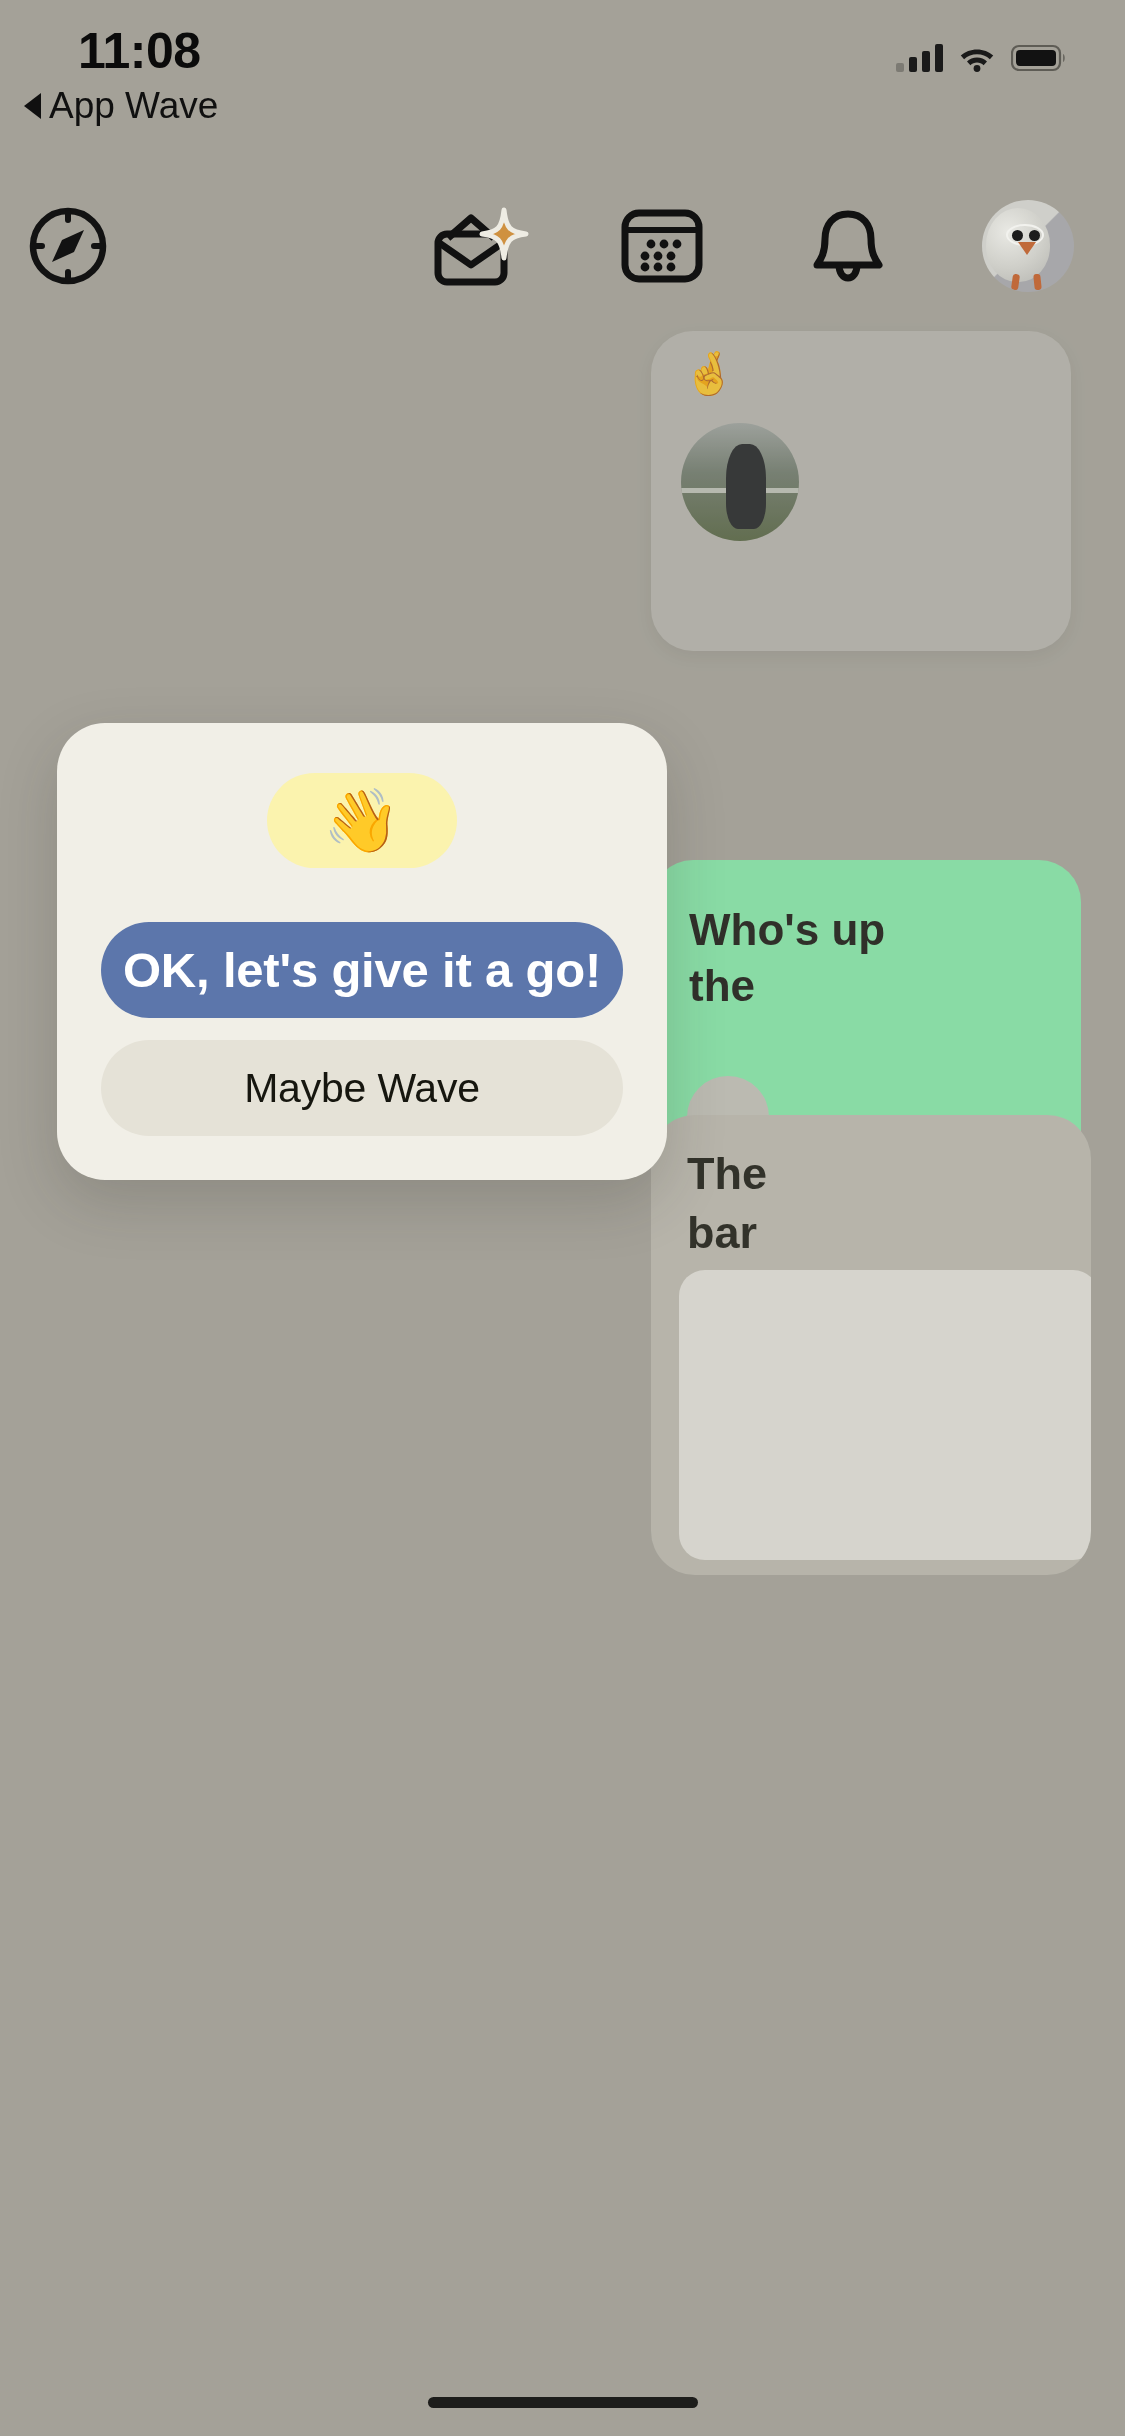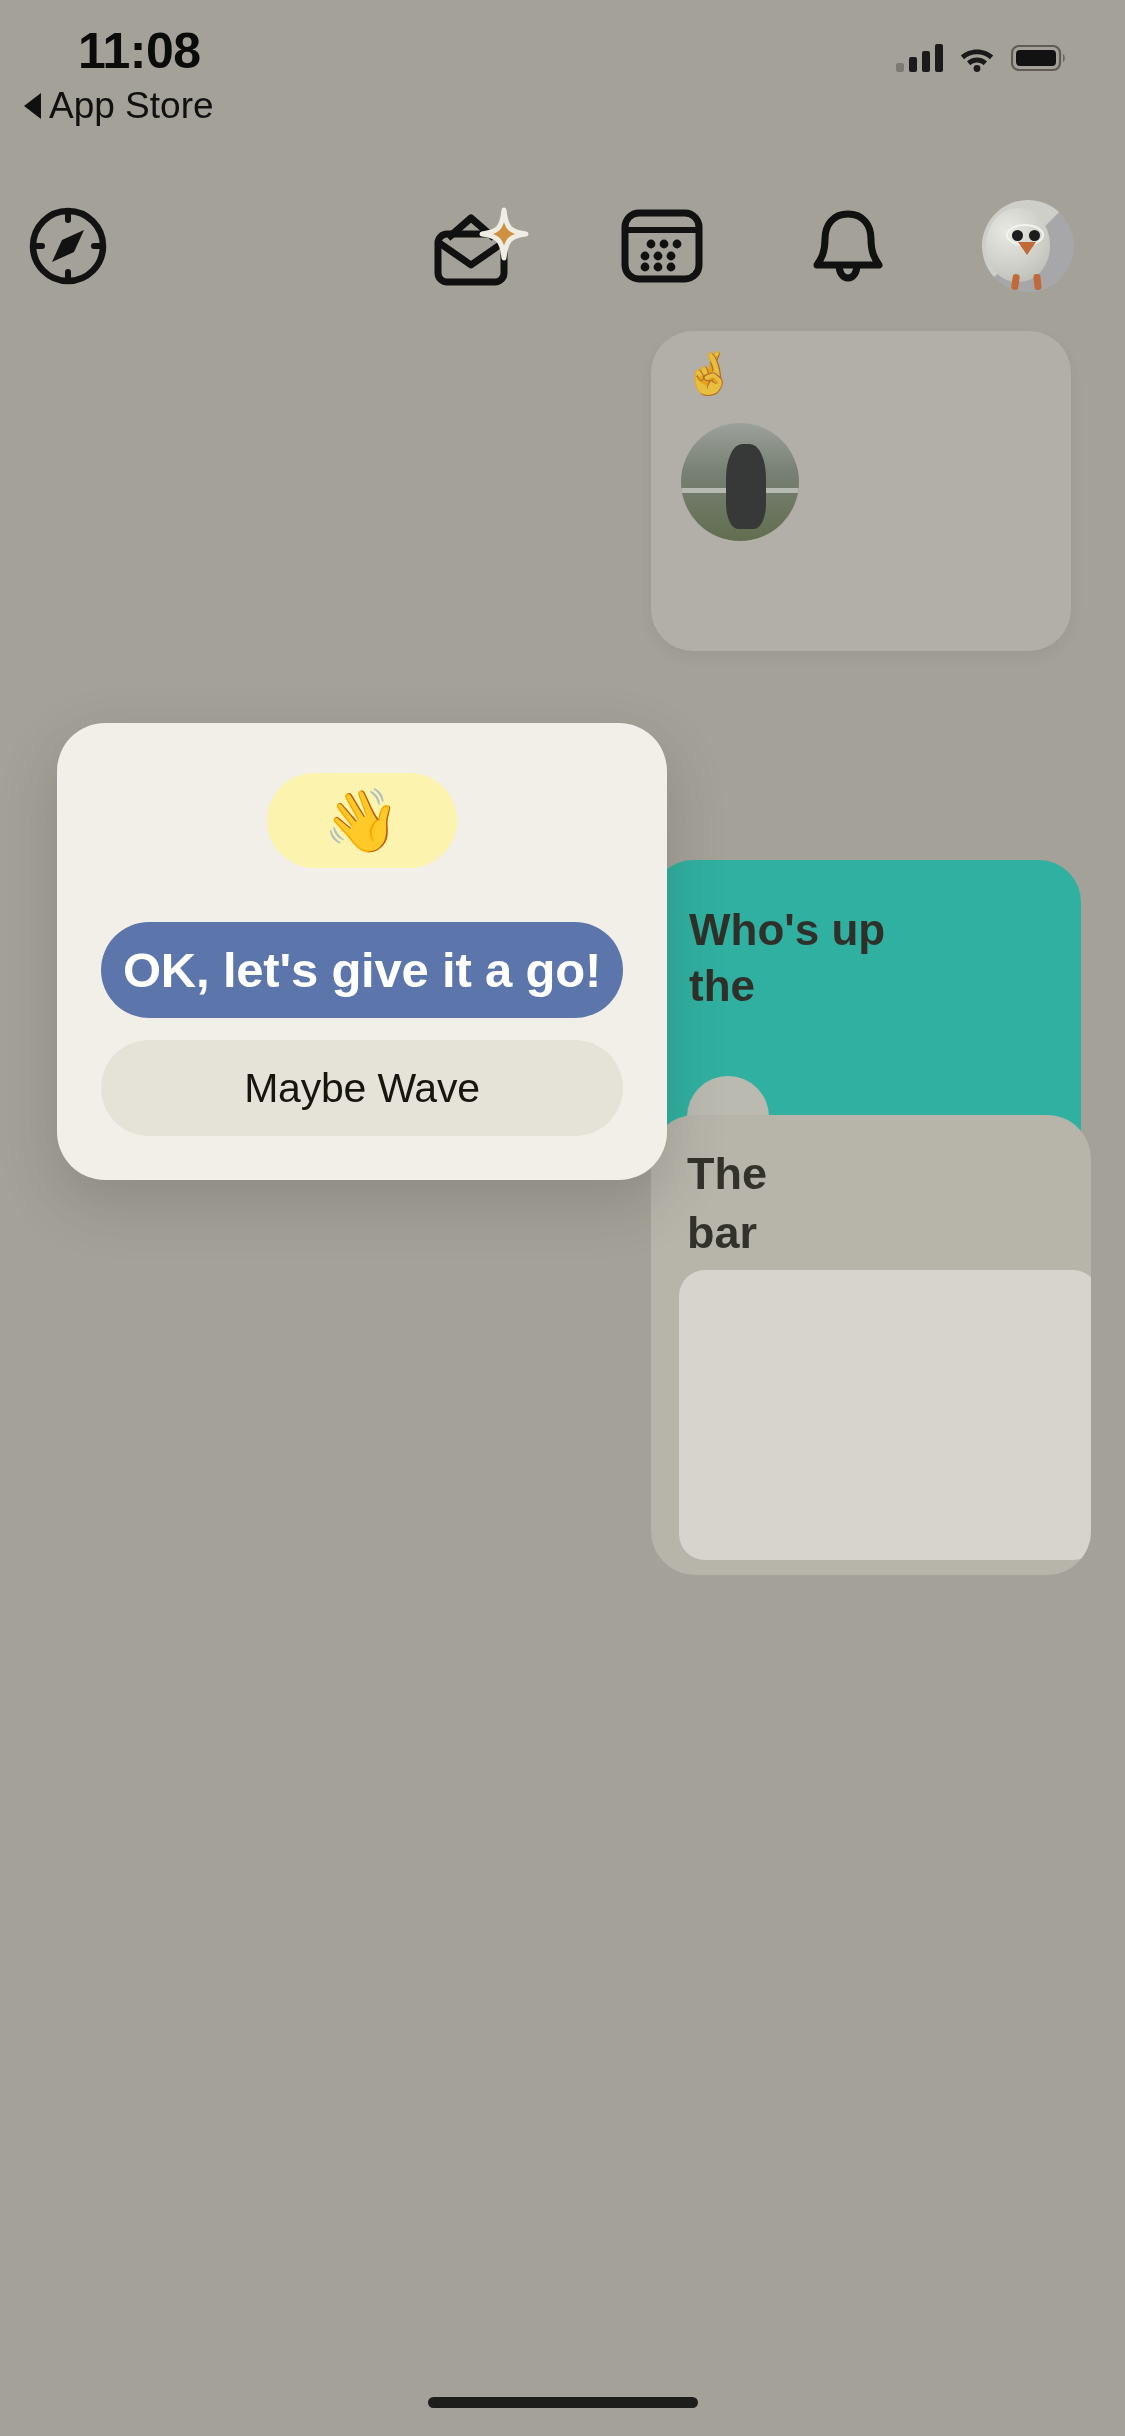--- a/index.html
+++ b/index.html
@@ -194,21 +194,21 @@
     left: 0; top: 55%;
     width: 100%; height: 5px;
     background: rgba(220,222,215,0.75);
   }
 
   .bg-card-mid {
     left: 651px;
     top: 860px;
     width: 430px;
     height: 330px;
-    background: #14b8a6;
+    background: #86efac;
   }
   .bg-card-mid .card-text {
     position: absolute;
     left: 38px;
     top: 42px;
     width: 420px;
     font-size: 44px;
     font-weight: 700;
     line-height: 1.28;
     color: #14140f;
@@ -387,21 +387,21 @@
   </div>
 </div>
 
 <div class="scrim"></div>
 
 <div class="status-bar">
   <div class="status-time">11:08</div>
 
   <div class="status-back">
     <span class="back-caret"></span>
-    <span>App Store</span>
+    <span>App Wave</span>
   </div>
 
   <div class="status-right">
     <span class="signal-bars">
       <i></i>
         <i></i>
         <i></i>
         <i></i>
     </span>
     <svg class="wifi-icon" viewBox="0 0 40 30">

